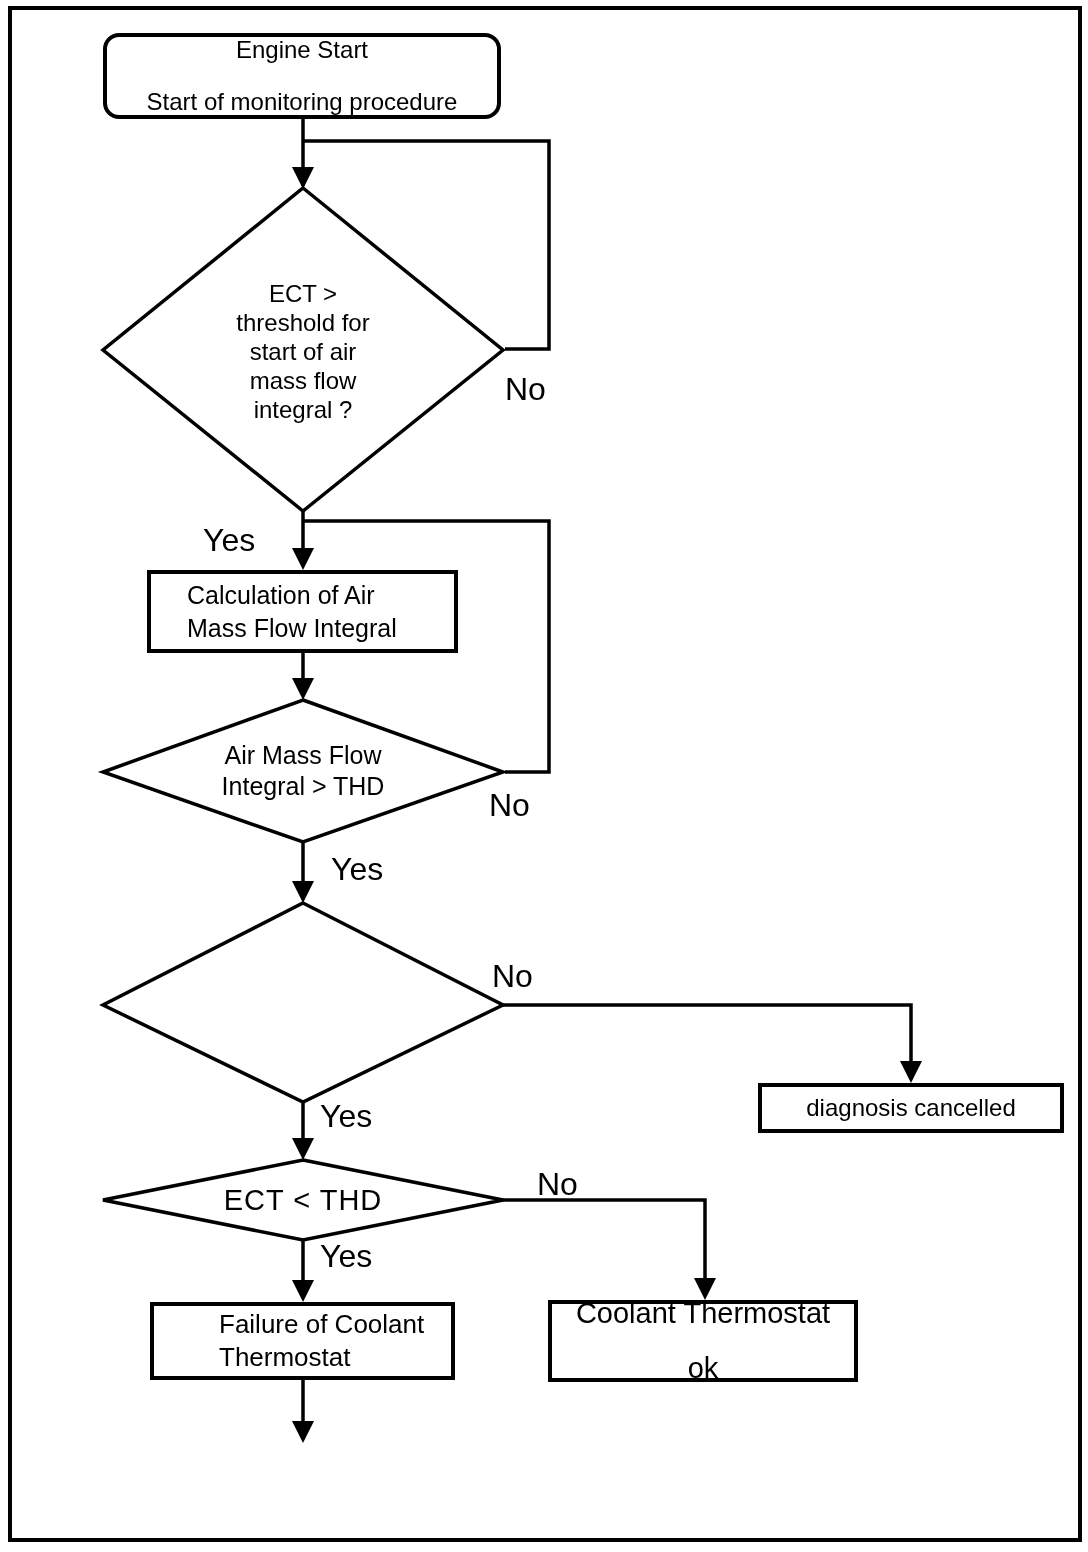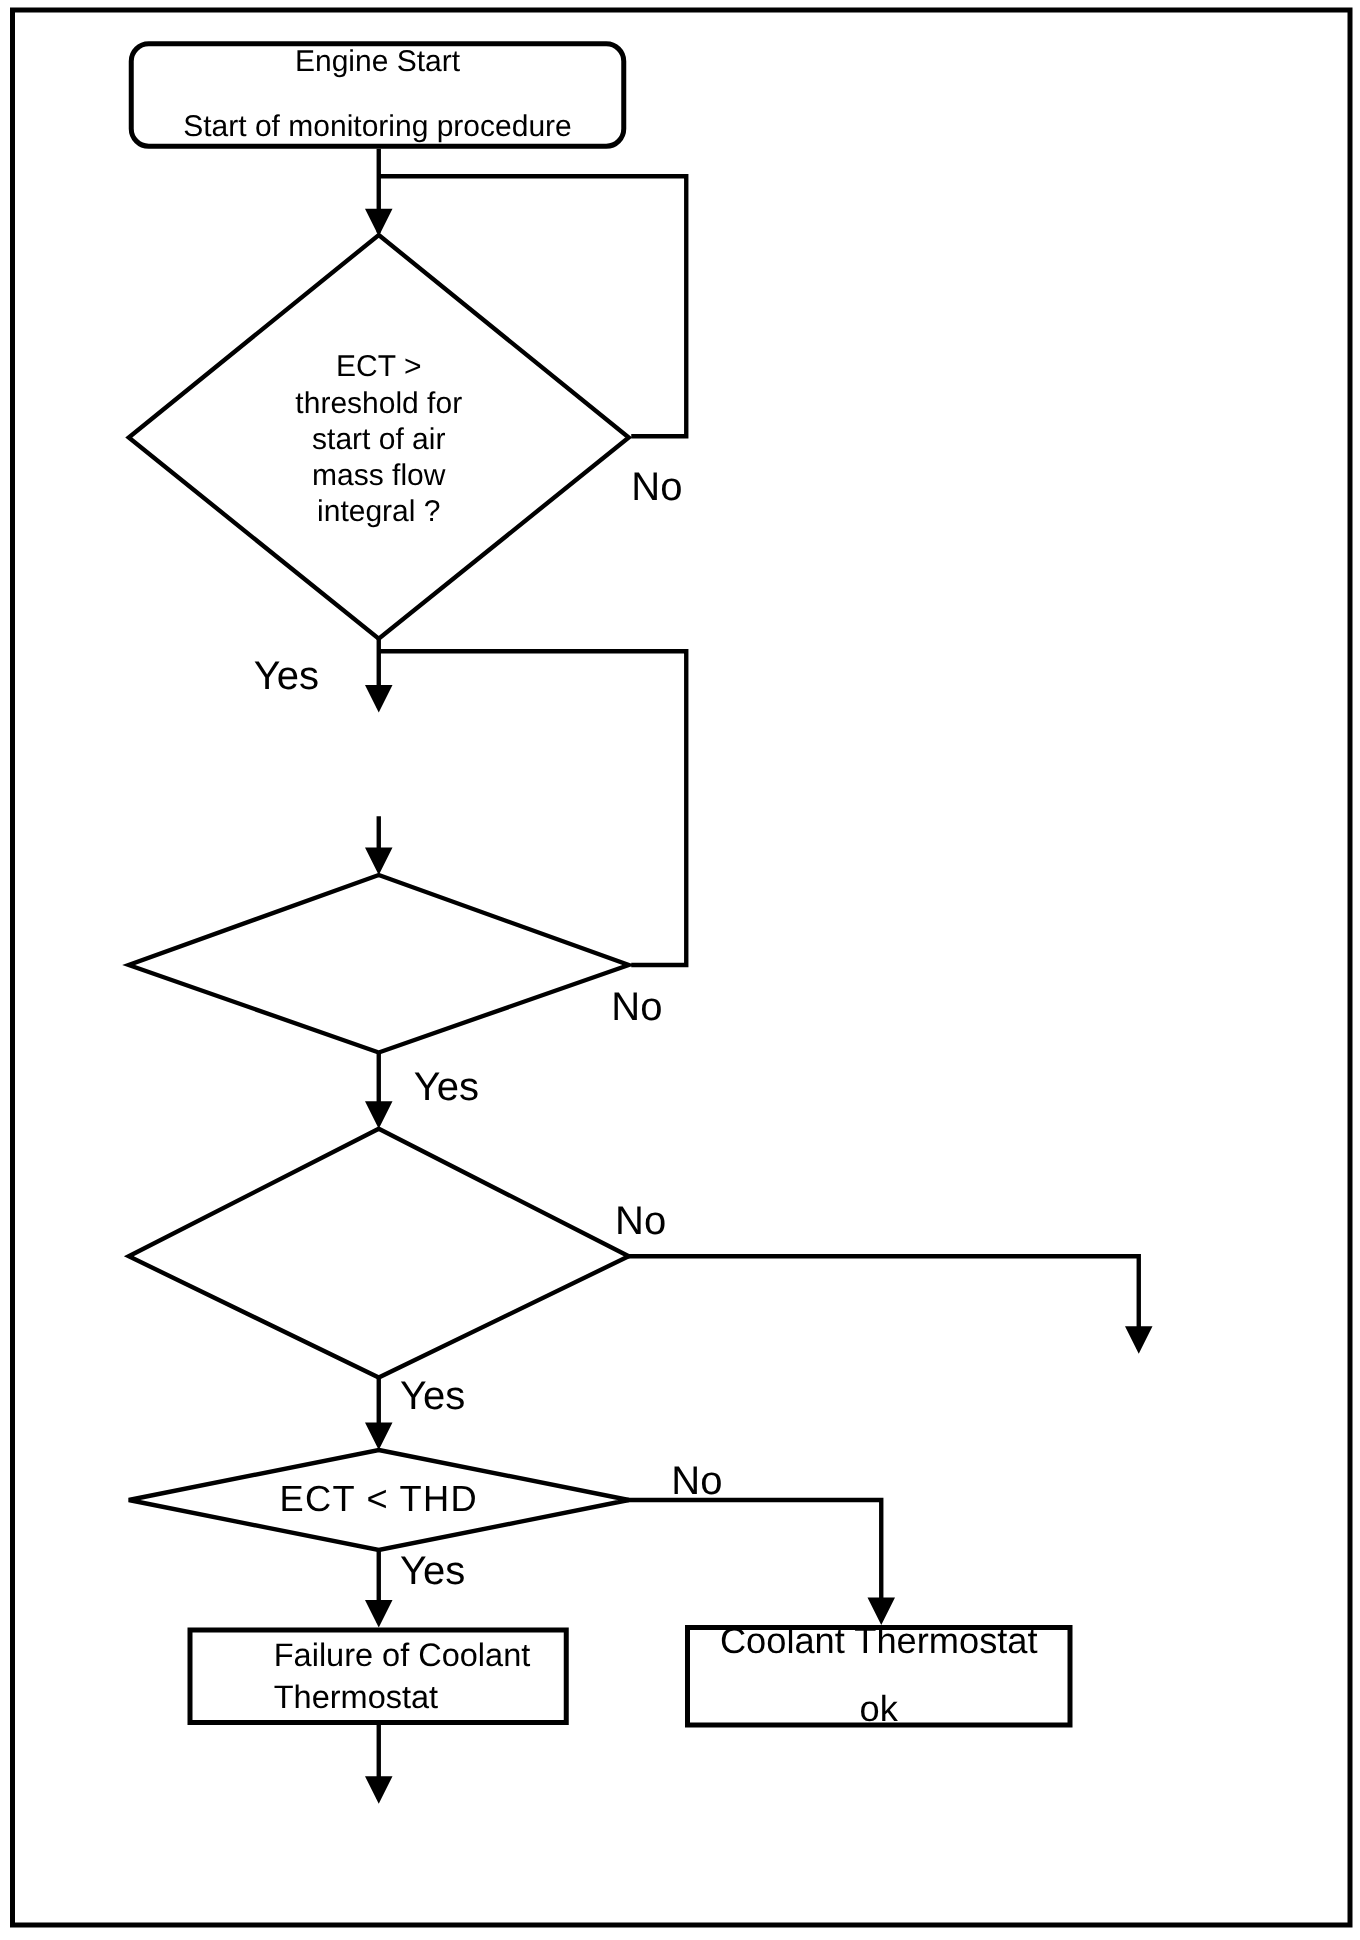--- a/index.html
+++ b/index.html
@@ -148,23 +148,34 @@
   </div>
 
   <div class="dtext dtext1">
     <div class="line">ECT &gt;</div>
     <div class="line">threshold for</div>
     <div class="line">start of air</div>
     <div class="line">mass flow</div>
     <div class="line">integral ?</div>
   </div>
 
+  <div class="node leftpad calc-box">
+    <div class="line">Calculation of Air</div>
+    <div class="line">Mass Flow Integral</div>
+  </div>
+
+  <div class="dtext dtext2">
+    <div class="line">Air Mass Flow</div>
+    <div class="line">Integral &gt; THD</div>
+  </div>
 
 
-
+  <div class="node center diag-box">
+    <div class="line">diagnosis cancelled</div>
+  </div>
 
   <div class="dtext dtext4">
     <div class="line">ECT &lt; THD</div>
   </div>
 
   <div class="node leftpad failure-box">
     <div class="line">Failure of Coolant</div>
     <div class="line">Thermostat</div>
   </div>
 

